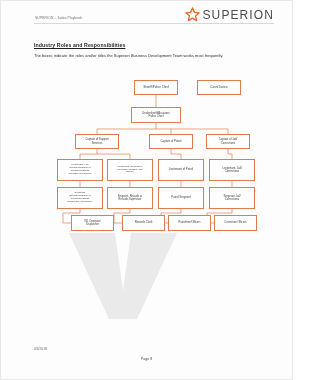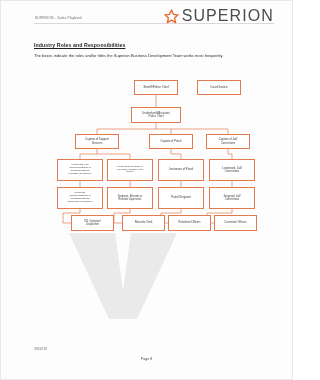--- a/index.html
+++ b/index.html
@@ -21,21 +21,21 @@
   
   .header{
     position:absolute;left:0;right:0;top:0;height:34px;
   }
   .logo{
     position:absolute;right:18px;top:6px;
     display:flex;align-items:center;gap:3px;
   }
   .logo-star{width:15px;height:15px;display:block;}
   .logo-word{
-    font-size:16px;letter-spacing:1.1px;color:#4c4c4e;
+    font-size:12px;letter-spacing:1.1px;color:#4c4c4e;
     font-family:"Liberation Sans",sans-serif;
   }
   .hdr-text{
     position:absolute;left:34px;top:15px;
     font-size:3.3px;color:#6d6d6d;letter-spacing:.15px;
     white-space:nowrap;
   }
   .hdr-rule{
     position:absolute;left:33px;right:18px;top:22px;
     height:1px;background:#d9d9d9;

